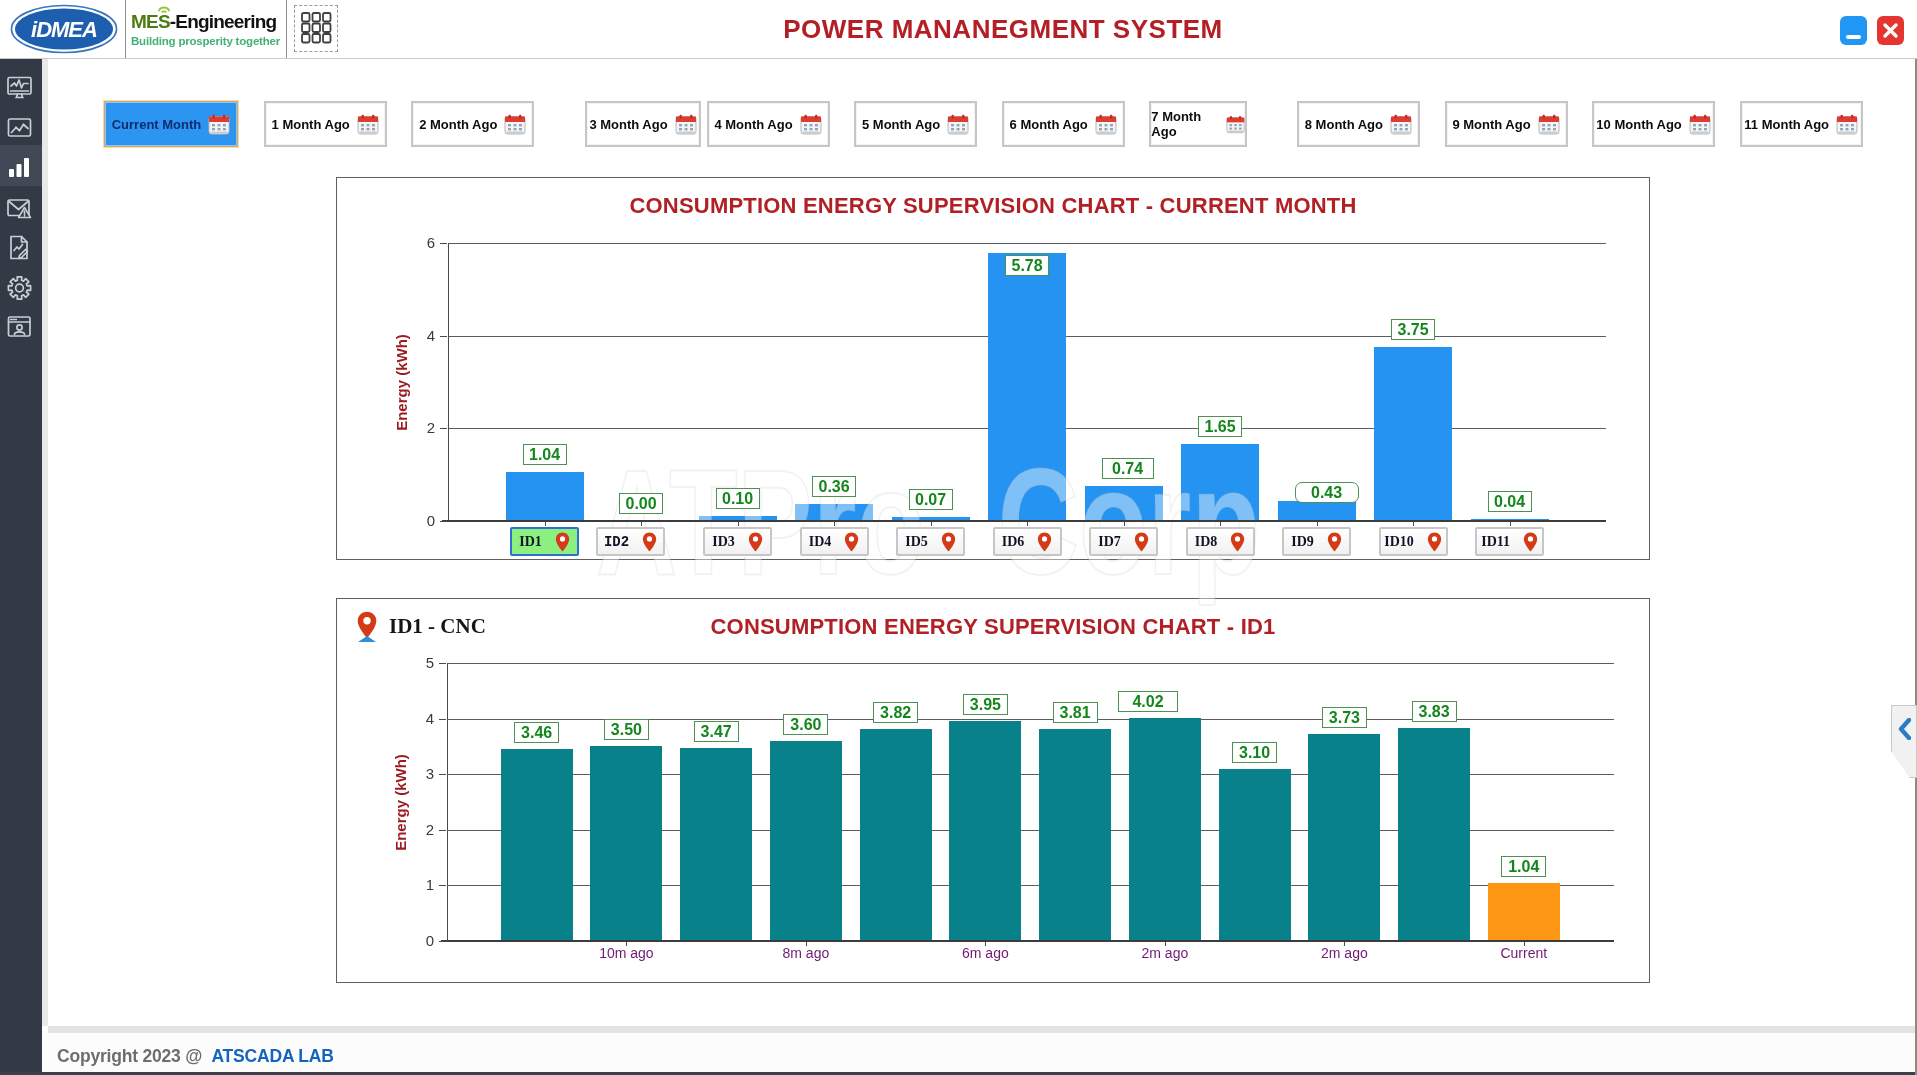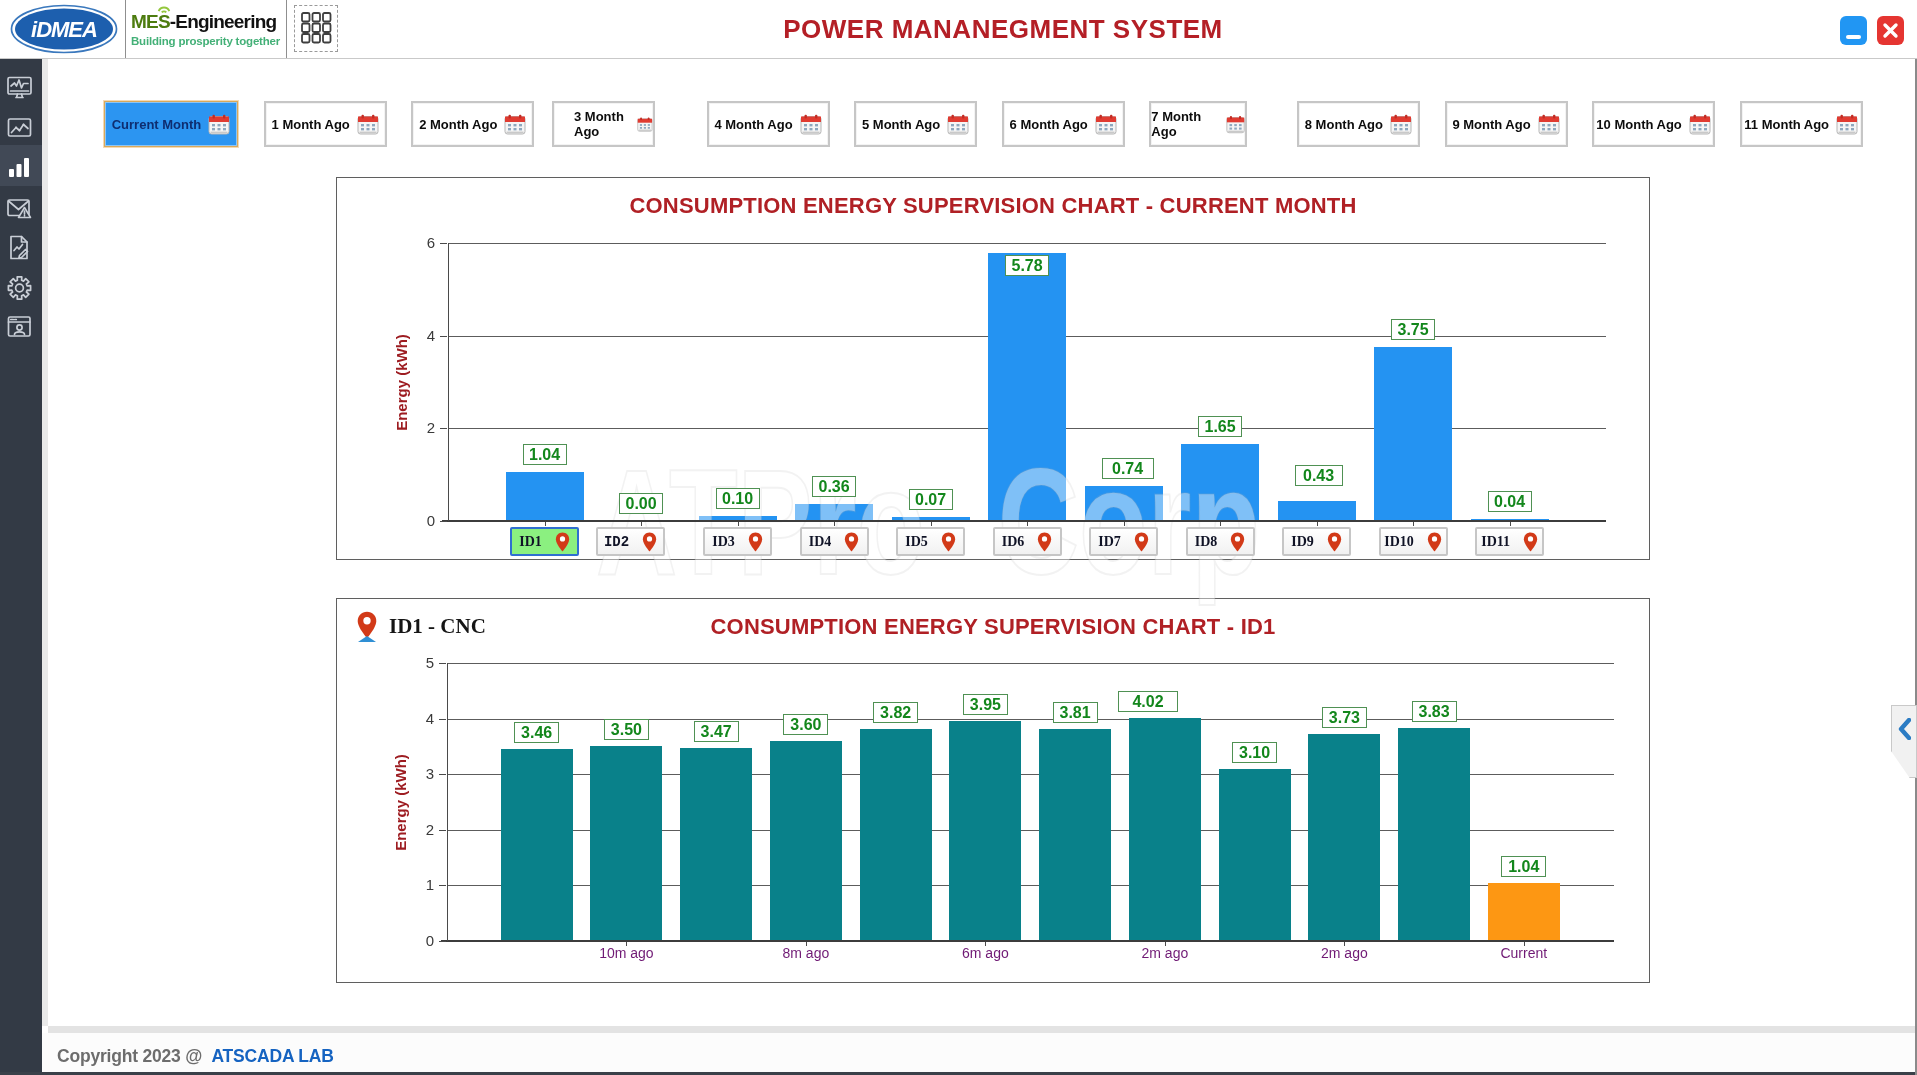--- a/index.html
+++ b/index.html
@@ -173,21 +173,21 @@
         <rect x="4.5" y="0.8" width="2.4" height="3.6" rx="1" fill="#c42c23"></rect>
         <rect x="15" y="0.8" width="2.4" height="3.6" rx="1" fill="#c42c23"></rect>
         <rect x="4" y="10" width="3" height="2.4" fill="#8ea7bd"></rect>
         <rect x="9.5" y="10" width="3" height="2.4" fill="#8ea7bd"></rect>
         <rect x="15" y="10" width="3" height="2.4" fill="#8ea7bd"></rect>
         <rect x="4" y="14" width="3" height="2.4" fill="#8ea7bd"></rect>
         <rect x="9.5" y="14" width="3" height="2.4" fill="#8ea7bd"></rect>
         <rect x="15" y="14" width="3" height="2.4" fill="#8ea7bd"></rect>
         <rect x="2.5" y="17.6" width="17" height="1.8" fill="#c9c9c9"></rect>
       </svg></div>
-<div class="mbtn" style="left:552px;width:103px;padding-left:20px;">3 Month Ago <svg width="22" height="21" viewBox="0 0 22 21">
+<div class="mbtn" style="left:585px;width:116px;">3 Month Ago <svg width="22" height="21" viewBox="0 0 22 21">
         <rect x="1" y="2.5" width="20" height="17.5" rx="2.5" fill="#f5f5f5" stroke="#b5b5b5" stroke-width="1"></rect>
         <path d="M1 2.5 h20 v5.5 h-20 z" fill="#e03b31"></path>
         <rect x="4.5" y="0.8" width="2.4" height="3.6" rx="1" fill="#c42c23"></rect>
         <rect x="15" y="0.8" width="2.4" height="3.6" rx="1" fill="#c42c23"></rect>
         <rect x="4" y="10" width="3" height="2.4" fill="#8ea7bd"></rect>
         <rect x="9.5" y="10" width="3" height="2.4" fill="#8ea7bd"></rect>
         <rect x="15" y="10" width="3" height="2.4" fill="#8ea7bd"></rect>
         <rect x="4" y="14" width="3" height="2.4" fill="#8ea7bd"></rect>
         <rect x="9.5" y="14" width="3" height="2.4" fill="#8ea7bd"></rect>
         <rect x="15" y="14" width="3" height="2.4" fill="#8ea7bd"></rect>
@@ -362,21 +362,21 @@
           <circle cx="7" cy="6.6" r="2.5" fill="#ffffff"></circle>
         </svg></div>
 <div class="bar b1" style="left:844.1px;top:266.2px;width:78px;height:76.3px;"></div>
 <div class="vlab" style="left:861.1px;top:238.2px;width:44px;">1.65</div>
 <div class="xtick" style="left:883.1px;top:343.5px;"></div>
 <div class="idbtn" style="left:848.6px;">ID8 <svg width="15" height="20" viewBox="0 0 14 19">
           <path d="M7 0.5 C3.4 0.5 0.7 3.2 0.7 6.8 c0 4.6 6.3 11.6 6.3 11.6 s6.3 -7 6.3 -11.6 C13.3 3.2 10.6 0.5 7 0.5 z" fill="#d23a18"></path>
           <circle cx="7" cy="6.6" r="2.5" fill="#ffffff"></circle>
         </svg></div>
 <div class="bar b1" style="left:940.6px;top:322.6px;width:78px;height:19.9px;"></div>
-<div class="vlab" style="left:957.6px;top:287px;width:48px;">0.43</div>
+<div class="vlab" style="left:957.6px;top:304px;width:64px;border-radius:7px;">0.43</div>
 <div class="xtick" style="left:979.6px;top:343.5px;"></div>
 <div class="idbtn" style="left:945.1px;">ID9 <svg width="15" height="20" viewBox="0 0 14 19">
           <path d="M7 0.5 C3.4 0.5 0.7 3.2 0.7 6.8 c0 4.6 6.3 11.6 6.3 11.6 s6.3 -7 6.3 -11.6 C13.3 3.2 10.6 0.5 7 0.5 z" fill="#d23a18"></path>
           <circle cx="7" cy="6.6" r="2.5" fill="#ffffff"></circle>
         </svg></div>
 <div class="bar b1" style="left:1037.1px;top:169.1px;width:78px;height:173.4px;"></div>
 <div class="vlab" style="left:1054.1px;top:141.1px;width:44px;">3.75</div>
 <div class="xtick" style="left:1076.1px;top:343.5px;"></div>
 <div class="idbtn" style="left:1041.6px;">ID10 <svg width="15" height="20" viewBox="0 0 14 19">
           <path d="M7 0.5 C3.4 0.5 0.7 3.2 0.7 6.8 c0 4.6 6.3 11.6 6.3 11.6 s6.3 -7 6.3 -11.6 C13.3 3.2 10.6 0.5 7 0.5 z" fill="#d23a18"></path>

